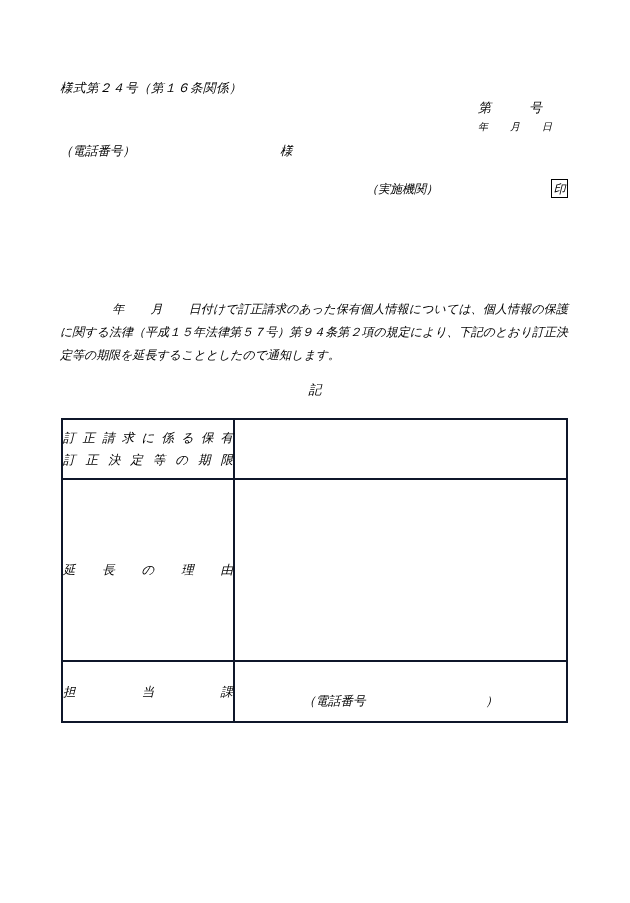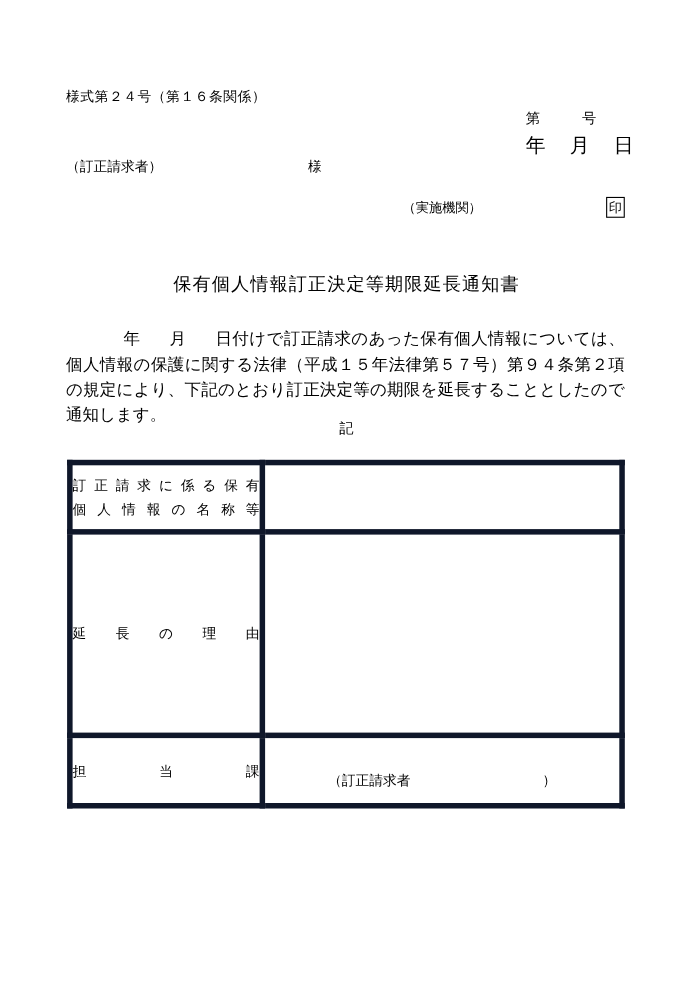--- a/index.html
+++ b/index.html
@@ -13,20 +13,21 @@
     font-family: "Liberation Serif", "DejaVu Serif", serif;
     color: #000000;
     position: relative;
     overflow: hidden;
   }
   .page {
     position: relative;
     width: 616px;
     height: 903px;
     box-sizing: border-box;
+    font-style: italic;
   }
 
   
   .form-code {
     position: absolute;
     left: 60px;
     top: 80px;
     font-size: 12.5px;
     letter-spacing: 0.5px;
     white-space: nowrap;
@@ -39,21 +40,21 @@
     white-space: nowrap;
   }
   .number-line .gap {
     display: inline-block;
     width: 38px;
   }
   .date-line {
     position: absolute;
     left: 478px;
     top: 120px;
-    font-size: 18px;
+    font-size: 10px;
     white-space: nowrap;
   }
   .date-line .gap {
     display: inline-block;
     width: 22px;
   }
   .requester-line {
     position: absolute;
     left: 60px;
     top: 143px;
@@ -97,21 +98,21 @@
     font-size: 16.5px;
     letter-spacing: 1px;
   }
 
   
   .body-text {
     position: absolute;
     left: 60px;
     top: 298px;
     width: 508px;
-    font-size: 15px;
+    font-size: 12px;
     line-height: 23px;
     text-align: justify;
   }
   .body-text .indent {
     display: inline-block;
     width: 52px;
   }
   .body-text .g1 {
     display: inline-block;
     width: 26px;
@@ -134,21 +135,21 @@
   
   .form-table {
     position: absolute;
     left: 61px;
     top: 418px;
     width: 507px;
     border-collapse: collapse;
     table-layout: fixed;
   }
   .form-table td {
-    border: 5px solid #0f172a;
+    border: 2px solid #0f172a;
     font-size: 12.5px;
     vertical-align: middle;
     padding: 0;
   }
   .label-cell {
     width: 170px;
     padding: 6px 10px;
     line-height: 22px;
   }
   .label-cell .spread {
@@ -202,53 +203,52 @@
   <div class="form-code">様式第２４号（第１６条関係）</div>
 
   <div class="number-line">
     <span>第</span><span class="gap"></span><span>号</span>
   </div>
 
   <div class="date-line">
     <span>年</span><span class="gap"></span><span>月</span><span class="gap"></span><span>日</span>
   </div>
 
-  <div class="requester-line">（訂正請求者）</div>
+  <div class="requester-line">（電話番号）</div>
   <div class="requester-sama">様</div>
 
   <div class="agency-line">（実施機関）</div>
   <div class="seal-box">印</div>
 
-  <div class="doc-title">保有個人情報訂正決定等期限延長通知書</div>
 
   <div class="body-text">
     <span class="indent"></span><span>年</span><span class="g1"></span><span>月</span><span class="g2"></span><span>日付けで訂正請求のあった保有個人情報については、個人情報の保護に</span><span>関する法律（平成１５年法律第５７号）第９４条第２項の規定により、下記のとおり訂正決定等</span><span>の期限を延長することとしたので通知します。</span>
   </div>
 
   <div class="ki">記</div>
 
   <table class="form-table">
     <tbody>
       <tr class="row-name">
         <td class="label-cell">
           <span class="spread">訂正請求に係る保有</span>
-          <span class="spread">個人情報の名称等</span>
+          <span class="spread">訂正決定等の期限</span>
         </td>
         <td class="value-cell"></td>
       </tr>
       <tr class="row-reason">
         <td class="label-cell">
           <span class="spread">延長の理由</span>
         </td>
         <td class="value-cell"></td>
       </tr>
       <tr class="row-dept">
         <td class="label-cell">
           <span class="spread">担当課</span>
         </td>
         <td class="value-cell dept-value">
-          <span class="phone"><span>（訂正請求者</span><span class="gap"></span><span>）</span></span>
+          <span class="phone"><span>（電話番号</span><span class="gap"></span><span>）</span></span>
         </td>
       </tr>
     </tbody>
   </table>
 
 </div>
 
 </body></html>

